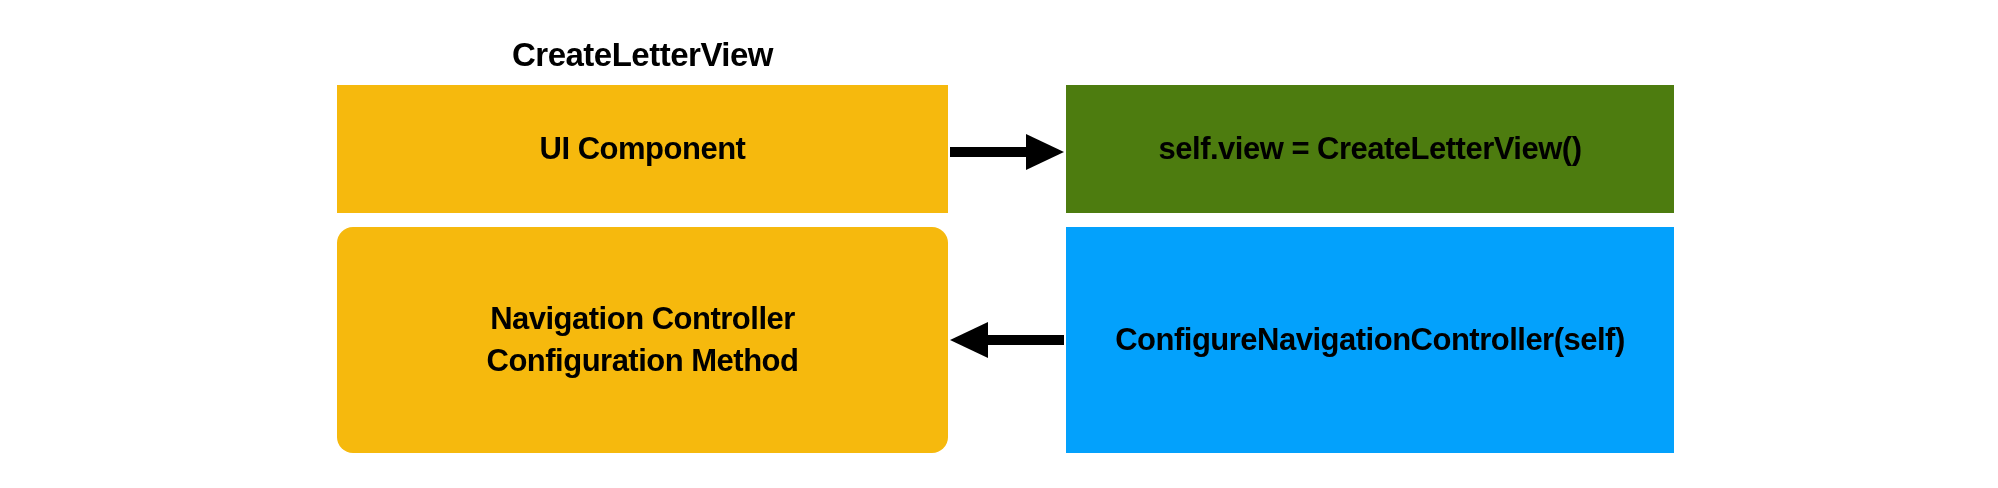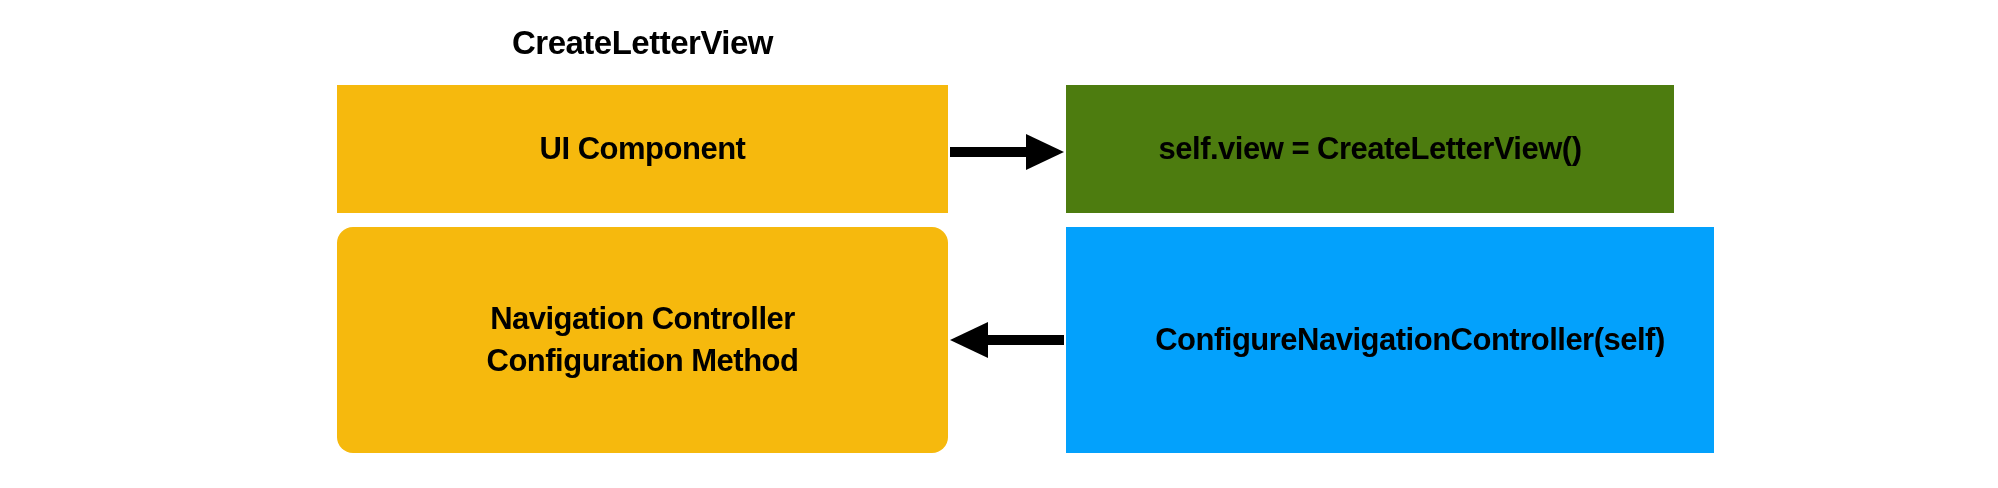--- a/index.html
+++ b/index.html
@@ -11,21 +11,21 @@
     position: relative;
     width: 1998px;
     height: 488px;
     background: #ffffff;
     overflow: hidden;
     font-family: "Liberation Sans", "DejaVu Sans", sans-serif;
     color: #000000;
   }
   .col-header {
     position: absolute;
-    top: 24px;
+    top: 36px;
     font-size: 33px;
     font-weight: 700;
     letter-spacing: -0.5px;
     text-align: center;
     white-space: nowrap;
   }
   .col-header.left  { left: 337px;  width: 611px; }
   .col-header.right { left: 1066px; width: 608px; }
 
   .box {
@@ -71,21 +71,21 @@
 
   <div class="box row1 col-right" style="background: #4d7c0f;">
     <div class="line">self.view = CreateLetterView()</div>
   </div>
 
   <div class="box row2 col-left" style="background: rgb(246, 185, 13); border-radius: 16px;">
     <div class="line">Navigation Controller</div>
     <div class="line">Configuration Method</div>
   </div>
 
-  <div class="box row2 col-right" style="background: rgb(3, 161, 252); padding-left: 40px;">
+  <div class="box row2 col-right" style="background: rgb(3, 161, 252);">
     <div class="line">ConfigureNavigationController(self)</div>
   </div>
 
   <svg class="arrow row1" viewBox="0 0 114 44">
     <rect x="0" y="17" width="82" height="10" fill="#000000"></rect>
     <polygon points="76,4 114,22 76,40" fill="#000000"></polygon>
   </svg>
 
   <svg class="arrow row2" viewBox="0 0 114 44">
     <rect x="32" y="17" width="82" height="10" fill="#000000"></rect>

